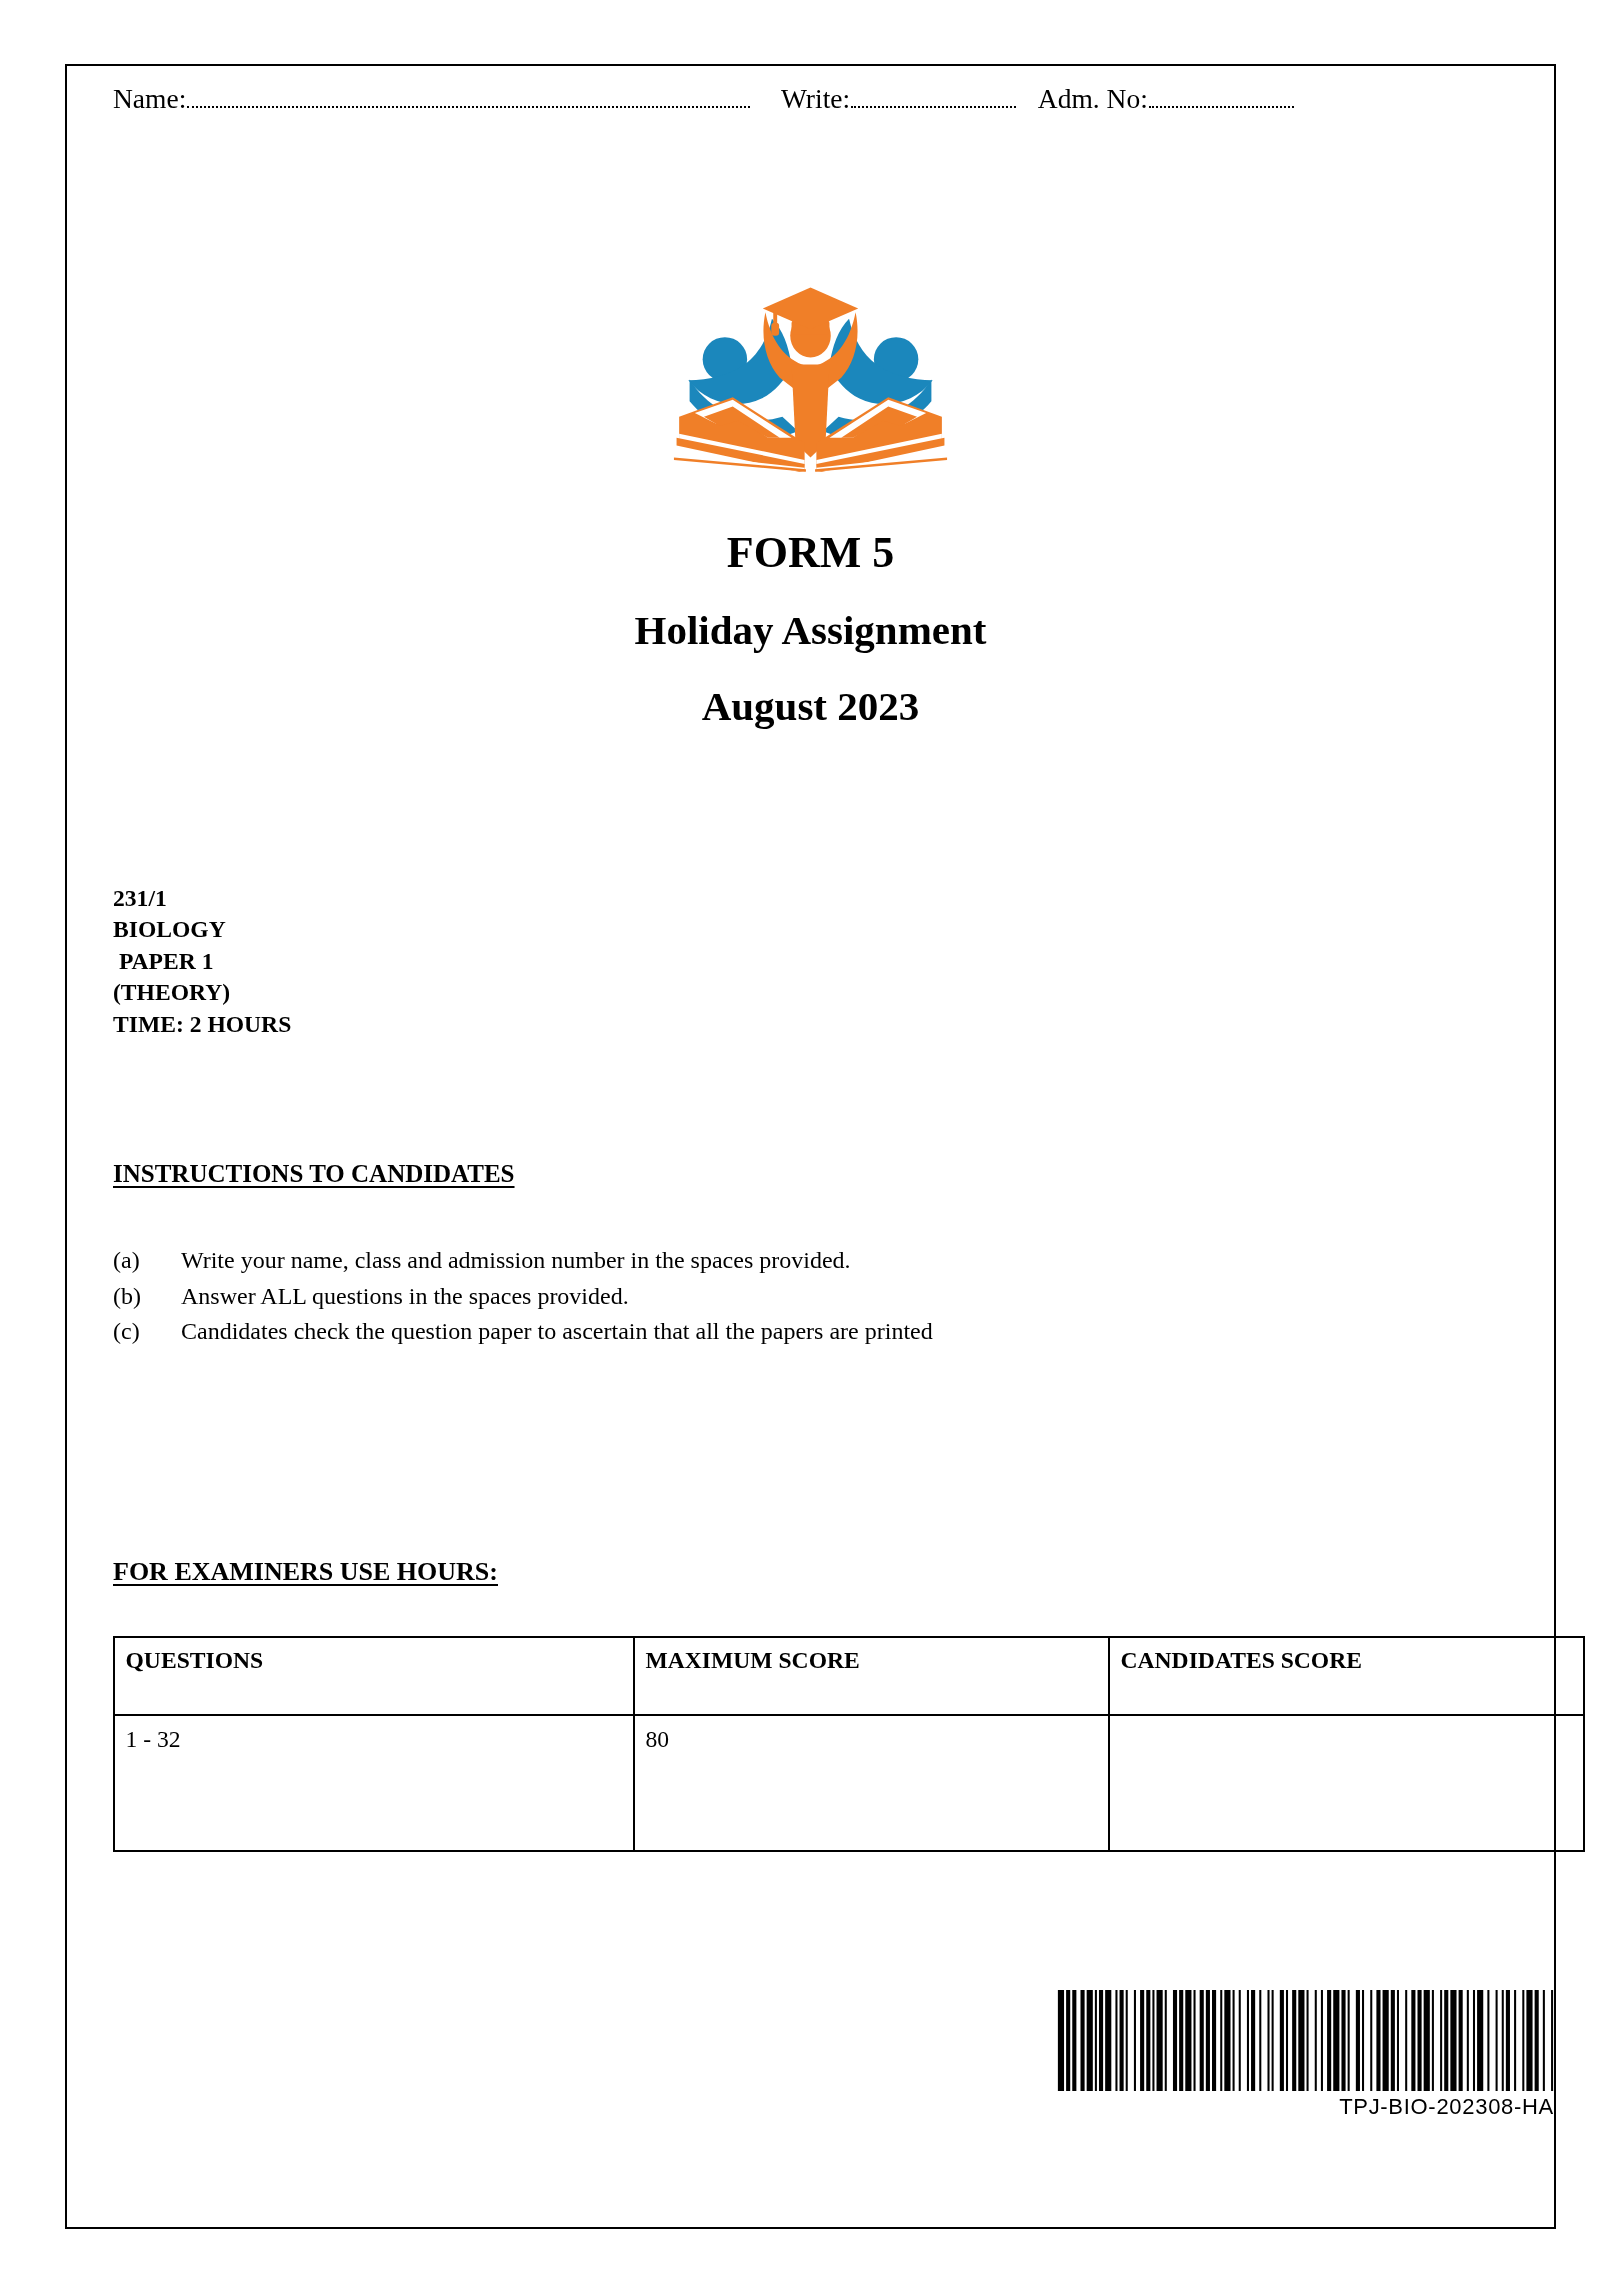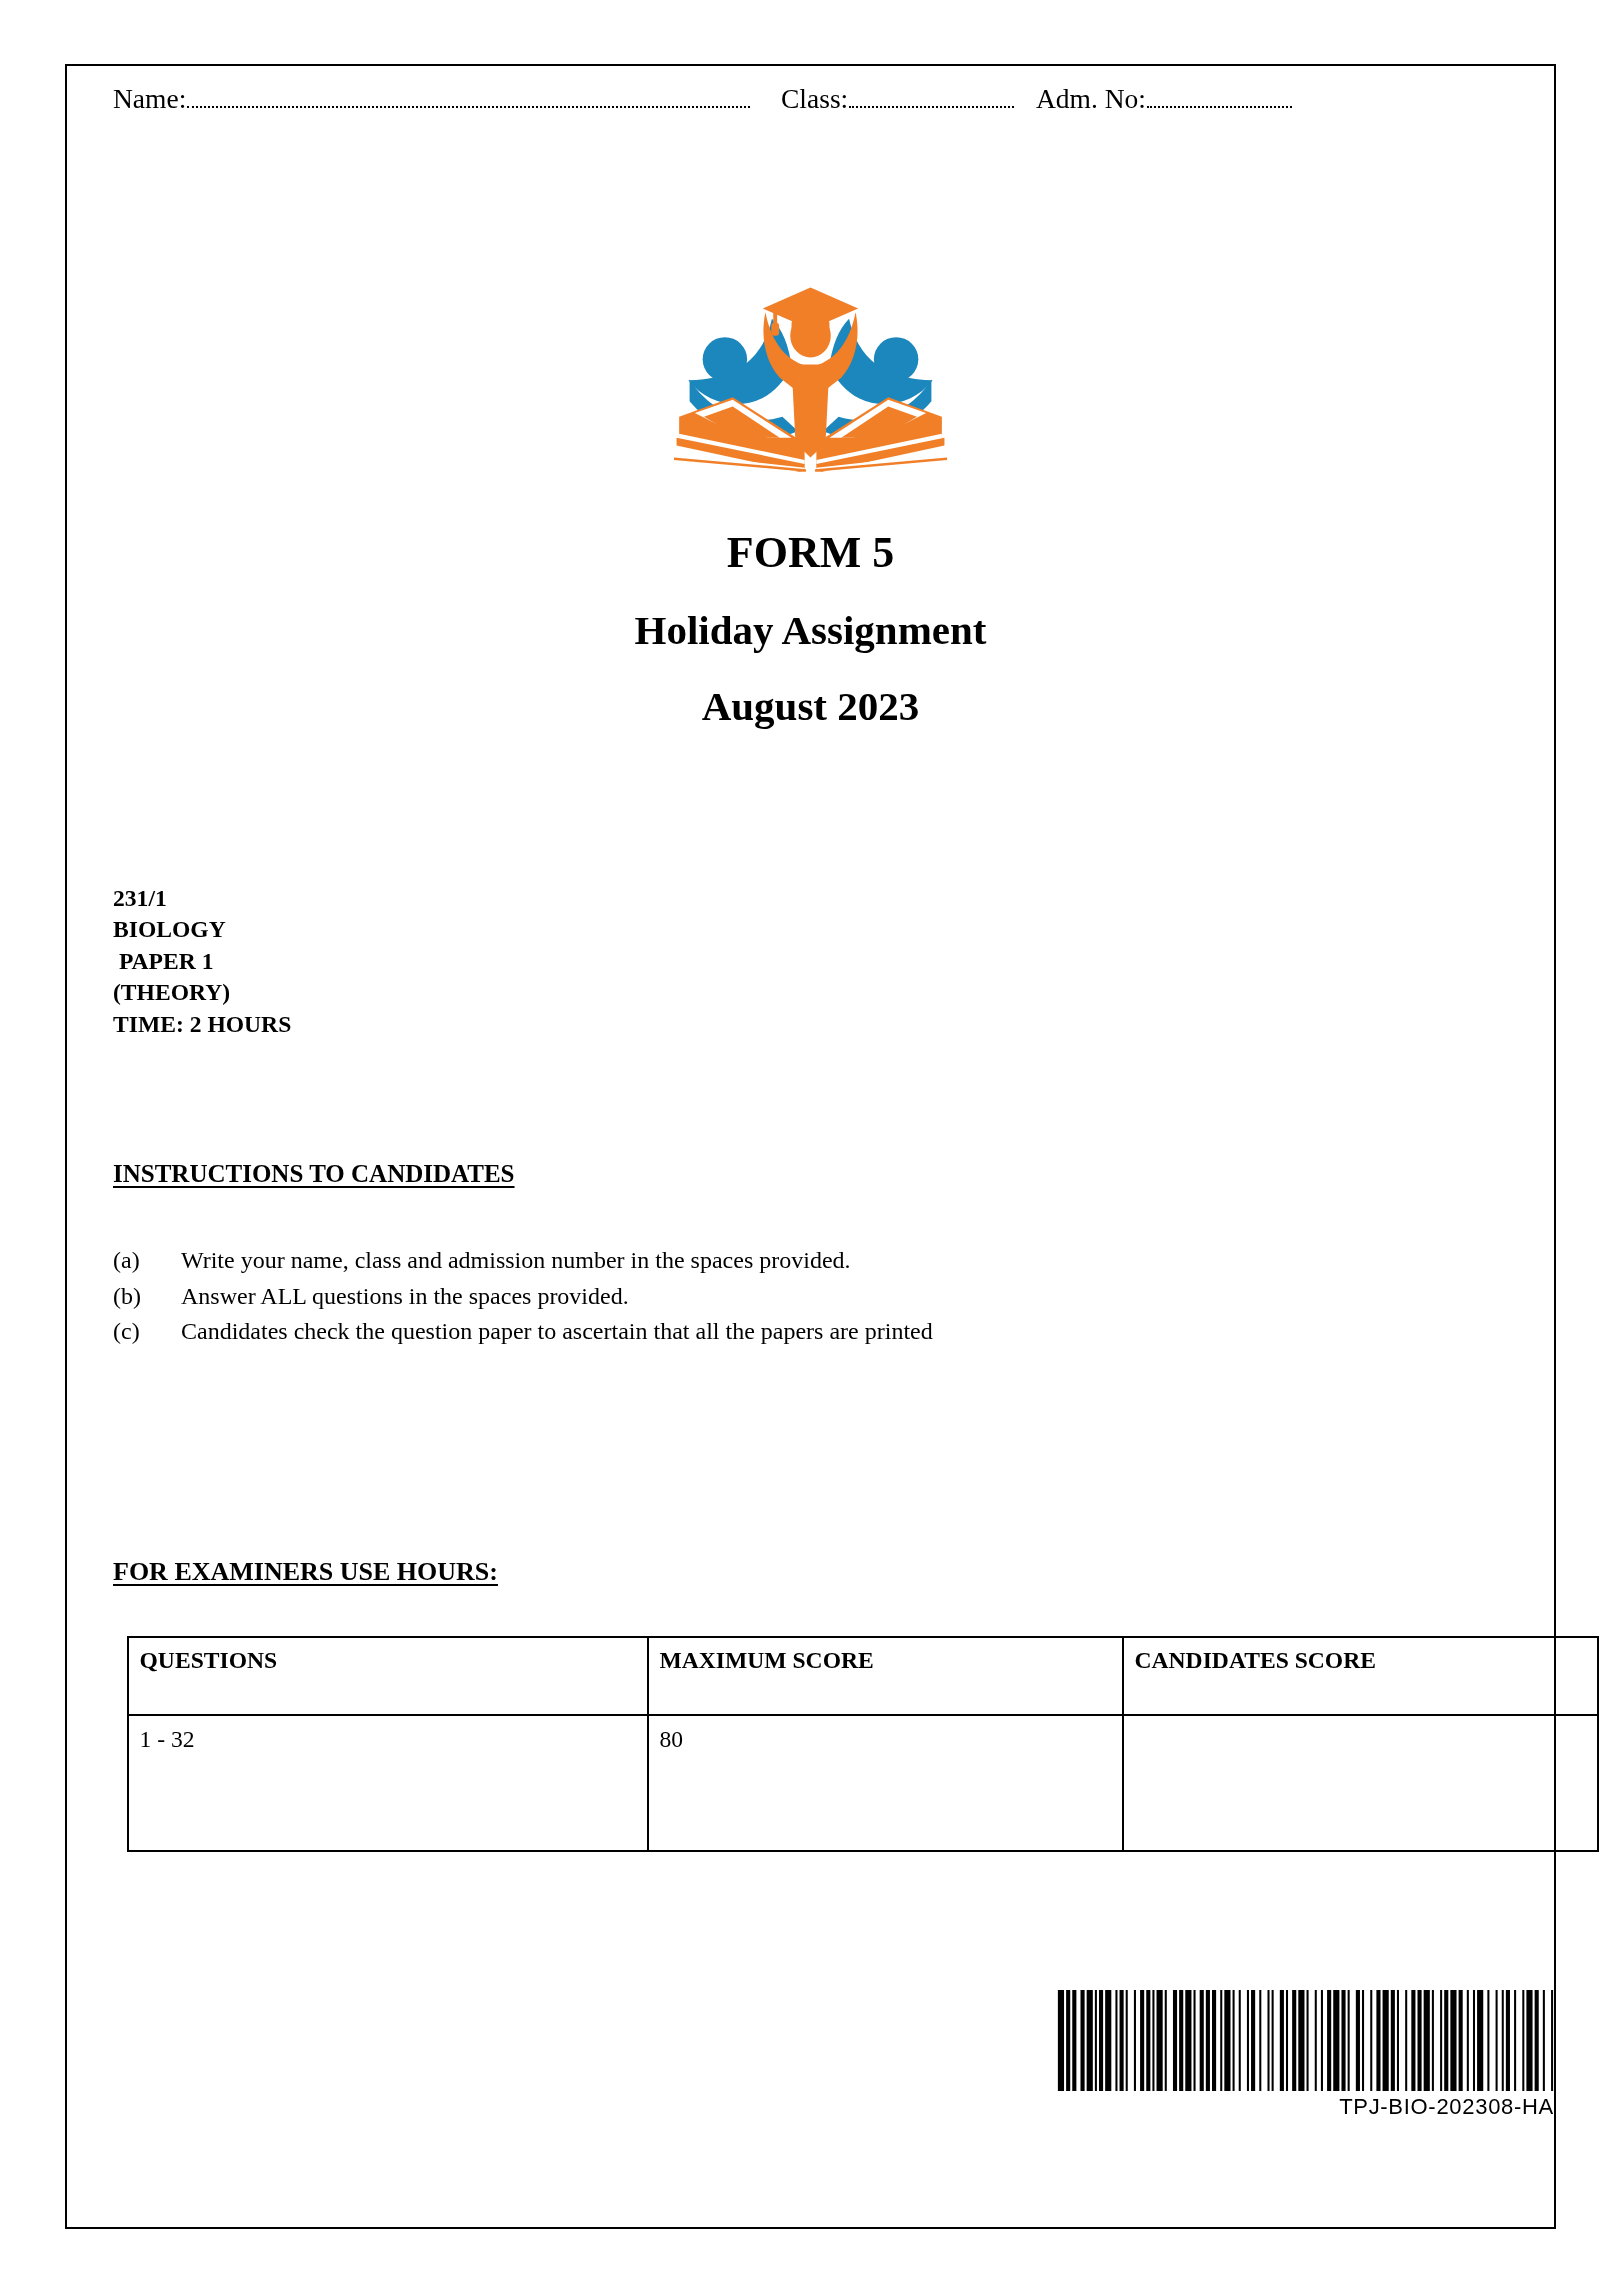--- a/index.html
+++ b/index.html
@@ -144,21 +144,21 @@
     position: absolute;
     left: 46px;
     top: 1491px;
     font-weight: bold;
     font-size: 26px;
     text-decoration: underline;
     text-underline-offset: 3.9px;
   }
   .score-table {
     position: absolute;
-    left: 60px;
+    left: 46px;
     top: 1570px;
     width: 1400px;
     border-collapse: collapse;
     table-layout: fixed;
   }
   .score-table th,
   .score-table td {
     border: 2px solid #000000;
     text-align: left;
     vertical-align: top;
@@ -196,21 +196,21 @@
 <body>
 
 <div class="page-frame">
   <div class="page-inner">
 
     <div class="idblock">
       <div class="idrow row1">
         <span class="fieldlabel">Name:</span>
         <span class="dotfill name"></span>
         <span class="gap-md"></span>
-        <span class="fieldlabel">Class:</span>
+        <span class="fieldlabel">Write:</span>
         <span class="dotfill class"></span>
         <span class="gap-sm"></span>
         <span class="fieldlabel">Adm. No:</span>
         <span class="dotfill adm"></span>
       </div>
     </div>
 
     <div class="logo-wrap">
       <svg class="logo" viewBox="0 0 430 290">
 

